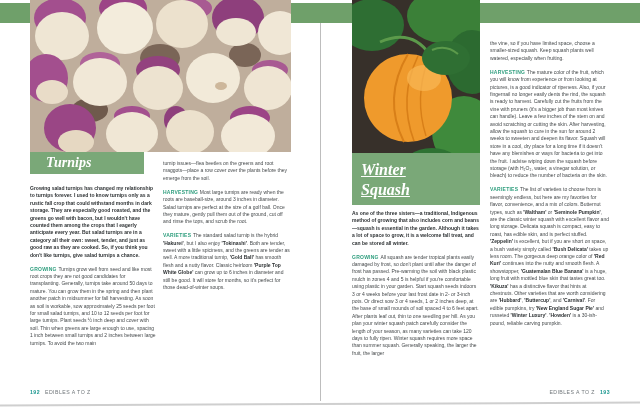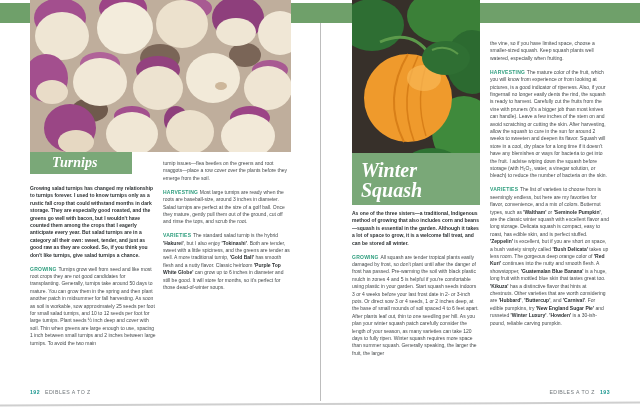--- a/index.html
+++ b/index.html
@@ -15,22 +15,22 @@
 
   .photo{position:absolute;overflow:hidden;}
   .photo svg{display:block;width:100%;height:100%;}
   .photo-left{left:30px;top:0;width:261px;height:152px;}
   .photo-right{left:352px;top:0;width:128px;height:195px;}
 
   .title-box{
     position:absolute;background:#7aa878;color:#ffffff;box-sizing:border-box;
     font-family:"Liberation Serif", serif;font-style:italic;font-weight:bold;
   }
-  .title-left{left:30px;top:152px;width:102px;height:22px;font-size:14px;line-height:22px;padding-left:22px;}
-  .title-right{left:352px;top:153px;width:128px;height:52px;font-size:20px;line-height:20px;padding:7px 0 0 9px;white-space:pre-line;}
+  .title-left{left:30px;top:152px;width:114px;height:22px;font-size:14px;line-height:22px;padding-left:16px;}
+  .title-right{left:352px;top:153px;width:128px;height:52px;font-size:16px;line-height:20px;padding:7px 0 0 9px;white-space:pre-line;text-decoration:underline;}
 
   .col{position:absolute;font-size:5px;line-height:7.4px;color:#45494b;}
   .col p{margin:0 0 6.5px 0;}
   .col p.lead{font-weight:bold;color:#2e3234;}
   .phead{color:#2f9e7e;font-weight:bold;letter-spacing:0.25px;}
   .b{font-weight:bold;color:#2e3234;}
   .col-l1{left:30px;top:185px;width:126px;}
   .col-l2{left:163px;top:160px;width:128px;}
   .col-r1{left:352px;top:210px;width:127px;}
   .col-r2{left:490px;top:40px;width:119px;}

